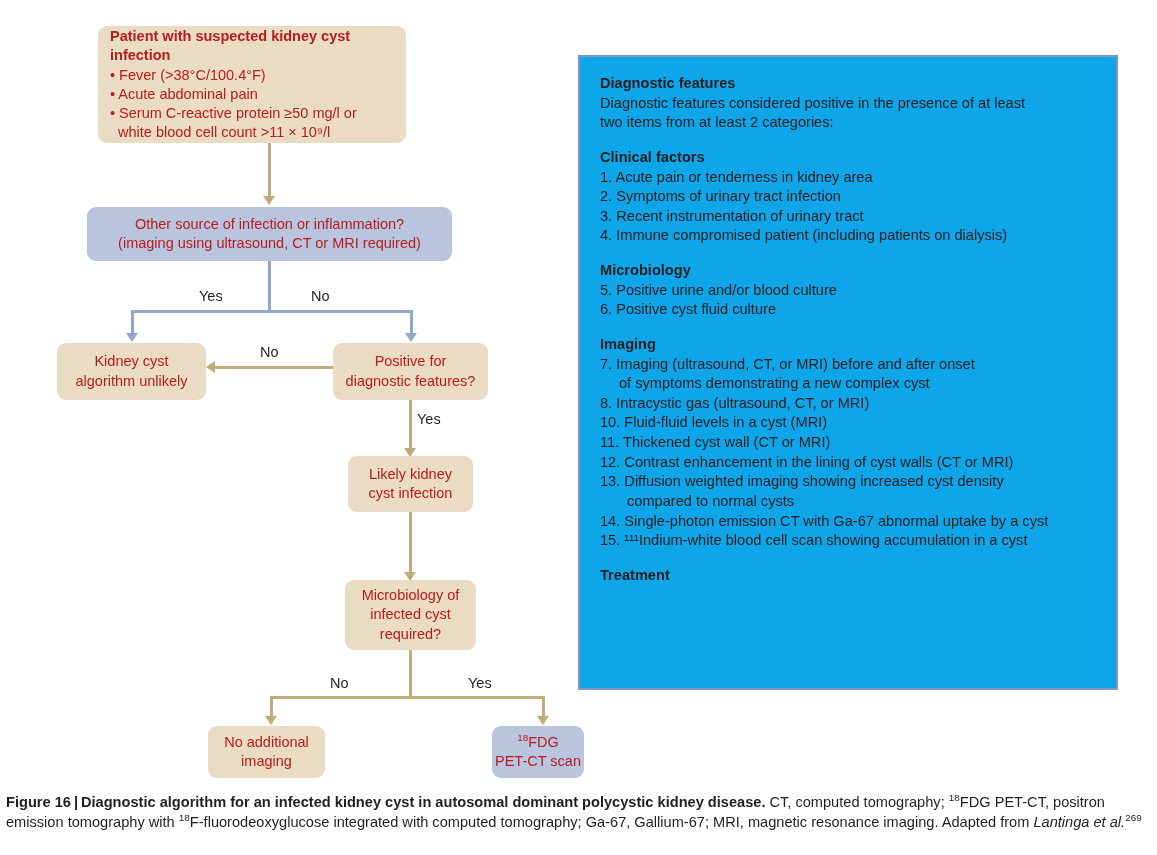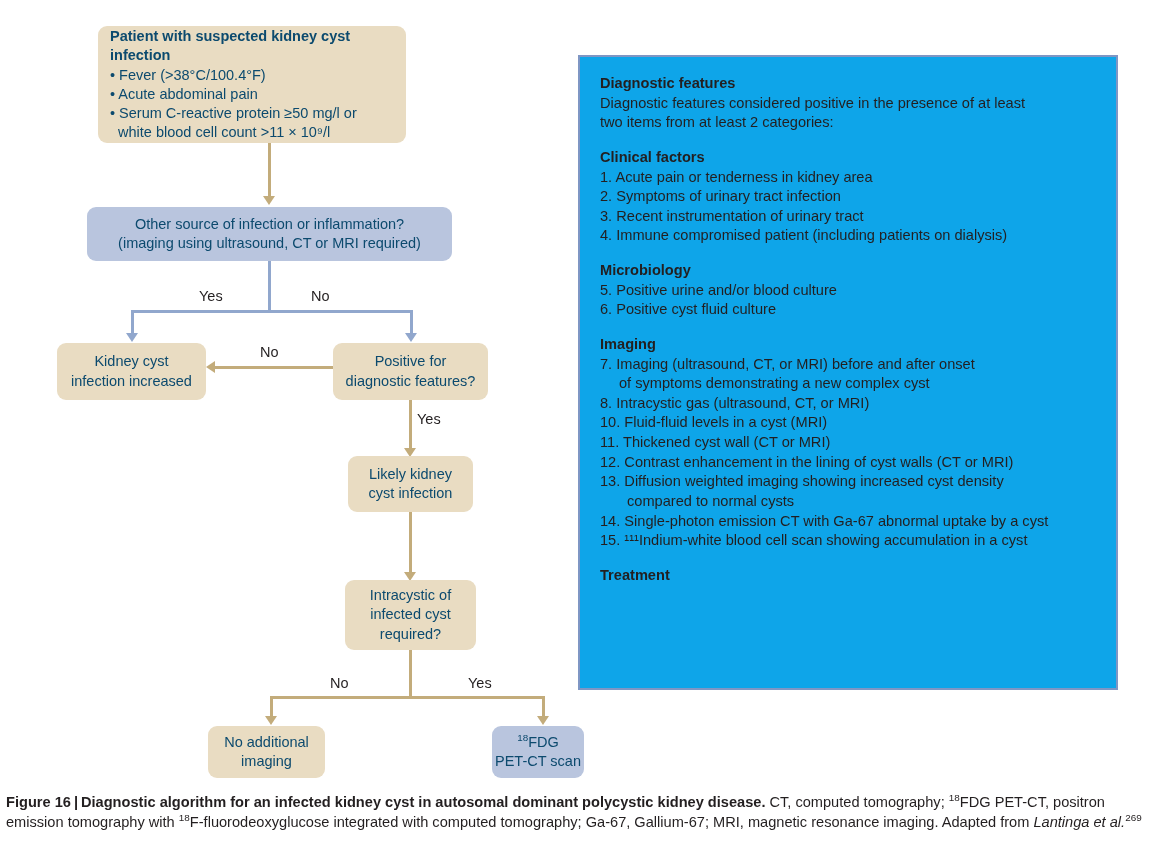--- a/index.html
+++ b/index.html
@@ -22,21 +22,21 @@
   
   .node {
     position: absolute;
     box-sizing: border-box;
     border-radius: 9px;
     display: flex;
     flex-direction: column;
     justify-content: center;
     font-size: 14.5px;
     line-height: 1.32;
-    color: #0c4a6e;
+    color: #b91c1c;
   }
   .node.tan  { background: #e9dcc2; }
   .node.blue { background: #b9c5de; }
   .node.center { align-items: center; text-align: center; }
   .node.left { align-items: flex-start; text-align: left; padding-left: 12px; padding-right: 10px; }
 
   .node .title {
     font-weight: bold;
     margin-bottom: 1px;
   }
@@ -136,21 +136,21 @@
     <div class="vline blue" style="left:131px; top:310px; width:3px; height:25px;"></div>
     <div class="arrowhead down blue" style="left:126px; top:333px;"></div>
     <div class="vline blue" style="left:410px; top:310px; width:3px; height:25px;"></div>
     <div class="arrowhead down blue" style="left:405px; top:333px;"></div>
 
     <div class="edge-label" style="left:199px; top:288px;">Yes</div>
     <div class="edge-label" style="left:311px; top:288px;">No</div>
 
     <div class="node tan center" style="left:57px; top:343px; width:149px; height:57px;">
       <span>Kidney cyst</span>
-      <span>infection increased</span>
+      <span>algorithm unlikely</span>
     </div>
 
     <div class="node tan center" style="left:333px; top:343px; width:155px; height:57px;">
       <span>Positive for</span>
       <span>diagnostic features?</span>
     </div>
 
     <div class="hline" style="left:215px; top:366px; width:118px; height:3px;"></div>
     <div class="arrowhead left" style="left:206px; top:361px;"></div>
     <div class="edge-label" style="left:260px; top:344px;">No</div>
@@ -161,21 +161,21 @@
 
     <div class="node tan center" style="left:348px; top:456px; width:125px; height:56px;">
       <span>Likely kidney</span>
       <span>cyst infection</span>
     </div>
 
     <div class="vline" style="left:409px; top:512px; width:3px; height:62px;"></div>
     <div class="arrowhead down" style="left:404px; top:572px;"></div>
 
     <div class="node tan center" style="left:345px; top:580px; width:131px; height:70px;">
-      <span>Intracystic of</span>
+      <span>Microbiology of</span>
       <span>infected cyst</span>
       <span>required?</span>
     </div>
 
     <div class="vline" style="left:409px; top:650px; width:3px; height:48px;"></div>
     <div class="hline" style="left:270px; top:696px; width:275px; height:3px;"></div>
     <div class="vline" style="left:270px; top:696px; width:3px; height:22px;"></div>
     <div class="arrowhead down" style="left:265px; top:716px;"></div>
     <div class="vline" style="left:542px; top:696px; width:3px; height:22px;"></div>
     <div class="arrowhead down" style="left:537px; top:716px;"></div>

